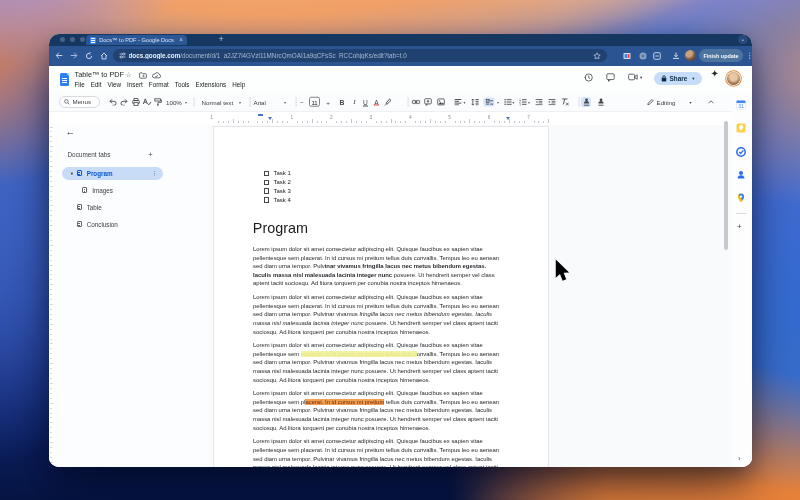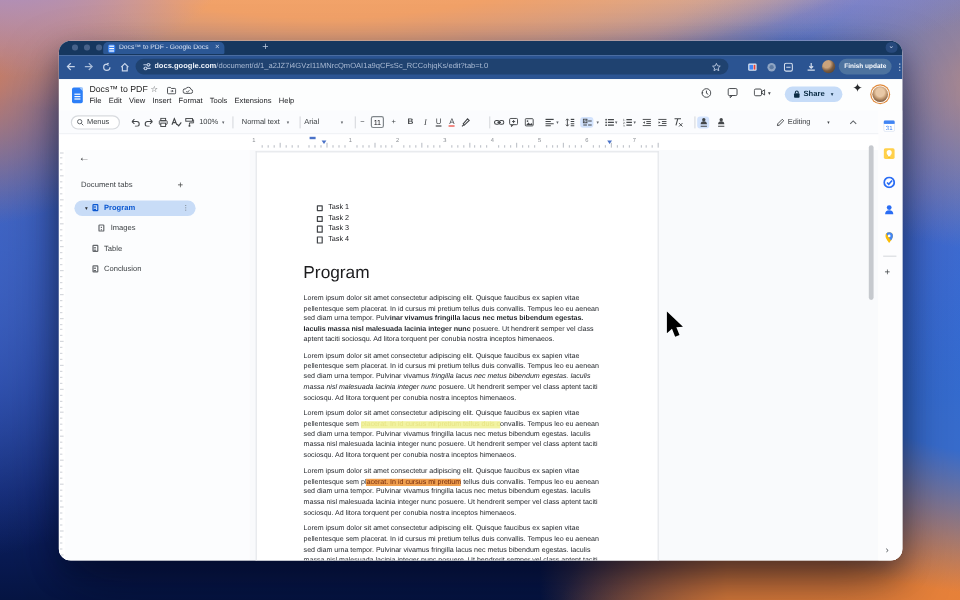--- a/index.html
+++ b/index.html
@@ -248,21 +248,21 @@
       <div class="finish">Finish update</div>
       <span class="kebab">⋮</span>
     </div>
 
     <div class="docshdr">
       <div class="dicon">
           <i></i>
           <i></i>
           <i></i>
         </div>
-      <div class="dtitle">Docs™ to PDF</div>
+      <div class="dtitle">Table™ to PDF</div>
       <span class="hdr-mini hm-star">☆</span>
       <span class="hdr-mini hm-folder">
         <svg width="8" height="7" viewBox="0 0 8 7">
             <path d="M0.6 1.6 a0.8 0.8 0 0 1 0.8 -0.8 H3 l0.8 0.9 H6.6 a0.8 0.8 0 0 1 0.8 0.8 V5.4 a0.8 0.8 0 0 1 -0.8 0.8 H1.4 a0.8 0.8 0 0 1 -0.8 -0.8 Z" fill="none" stroke="#45484c" stroke-width="0.8"></path>
             <path d="M3.2 3.9 H5.2 M4.4 3 L5.3 3.9 L4.4 4.8" stroke="#45484c" stroke-width="0.7" fill="none"></path>
           </svg>
       </span>
       <span class="hdr-mini hm-cloud">
         <svg width="9" height="7" viewBox="0 0 9 7">
             <path d="M2.4 5.8 a1.9 1.9 0 1 1 0.4 -3.75 a2.3 2.3 0 0 1 4.4 0.55 a1.6 1.6 0 0 1 -0.4 3.2 Z" fill="none" stroke="#45484c" stroke-width="0.8"></path>

